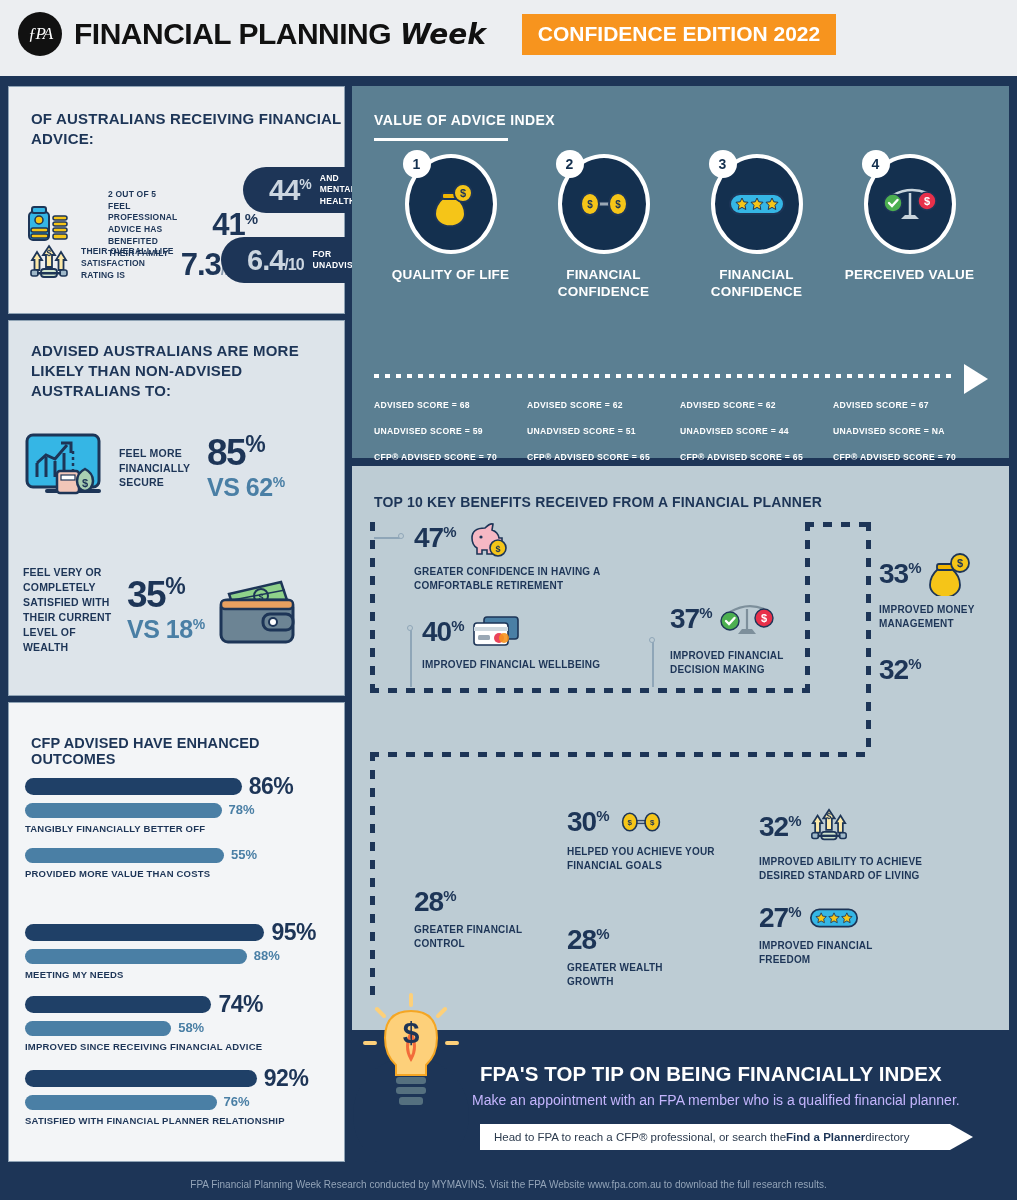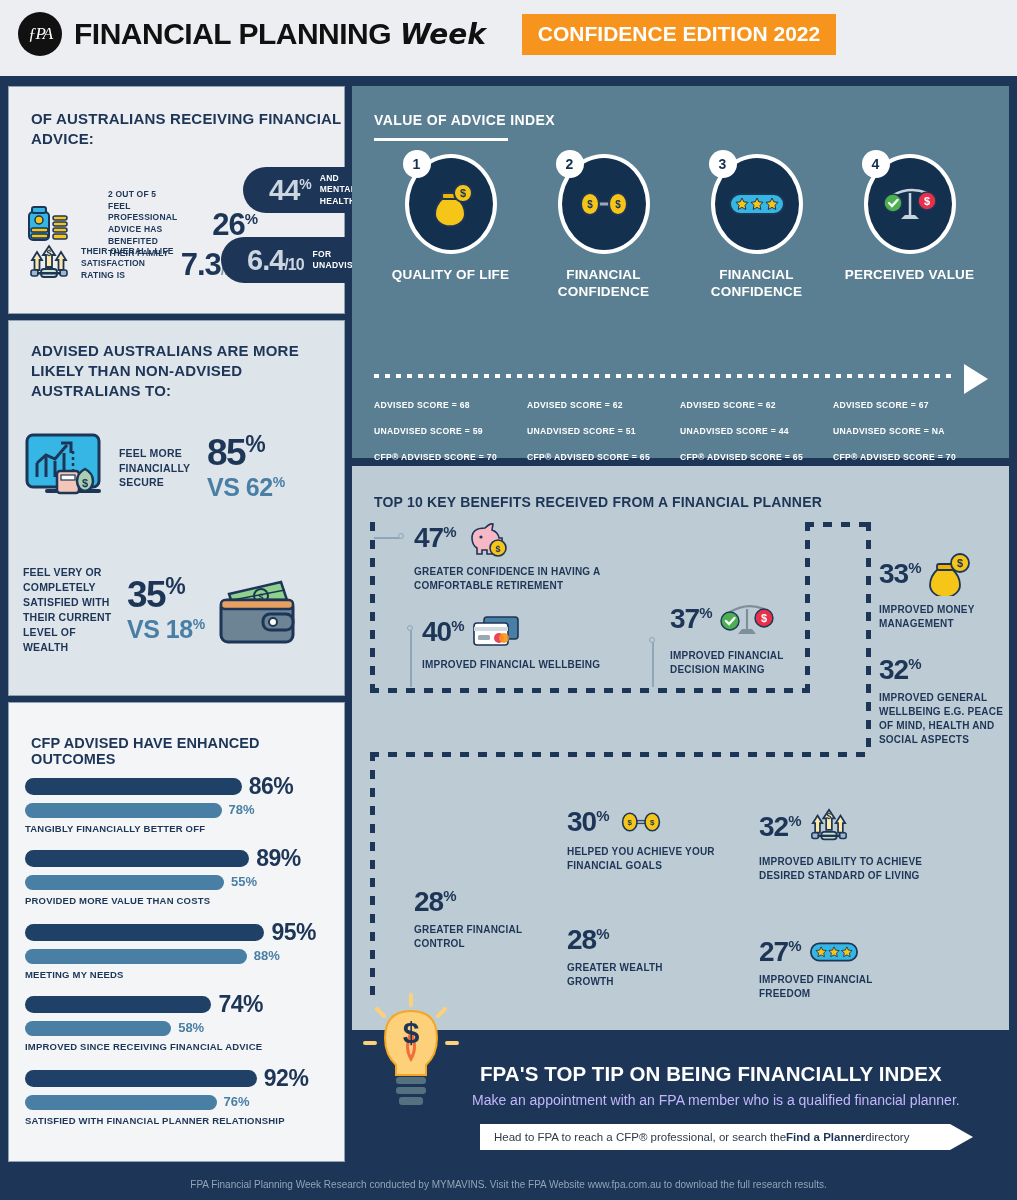--- a/index.html
+++ b/index.html
@@ -159,21 +159,21 @@
         <rect x="7" y="5" width="14" height="6" rx="2" fill="#35b6e5" stroke="#1d3557" stroke-width="2"></rect>
         <circle cx="14" cy="18" r="4" fill="#f5c518" stroke="#1d3557" stroke-width="1.5"></circle>
         <rect x="6" y="26" width="17" height="4" rx="2" fill="#f5c518" stroke="#1d3557" stroke-width="1.5"></rect>
         <rect x="6" y="32" width="17" height="4" rx="2" fill="#f5c518" stroke="#1d3557" stroke-width="1.5"></rect>
         <rect x="28" y="14" width="14" height="4" rx="2" fill="#f5c518" stroke="#1d3557" stroke-width="1.5"></rect>
         <rect x="28" y="20" width="14" height="4" rx="2" fill="#f5c518" stroke="#1d3557" stroke-width="1.5"></rect>
         <rect x="28" y="26" width="14" height="4" rx="2" fill="#f5c518" stroke="#1d3557" stroke-width="1.5"></rect>
         <rect x="28" y="32" width="14" height="5" rx="2" fill="#f5c518" stroke="#1d3557" stroke-width="1.5"></rect>
       </svg>
       <div class="stat-label">2 OUT OF 5 FEEL PROFESSIONAL ADVICE HAS BENEFITED THEIR FAMILY</div>
-      <div class="big-num" style="margin-left:8px;"><span>26</span><span class="pc">%</span></div>
+      <div class="big-num" style="margin-left:8px;"><span>41</span><span class="pc">%</span></div>
     </div>
     <div class="pill" style="position:absolute; left:234px; top:80px; width:125px;">
       <div class="pill-num"><span>44</span><span class="pc">%</span></div>
       <div class="pill-sub">AND MENTAL HEALTH</div>
     </div>
 
     <div class="stat-row" style="left:16px; top:155px; width:215px;">
       <svg class="stat-icon" viewBox="0 0 48 44">
         <path d="M24 4 L30 13 H27 V25 H21 V13 H18 Z" fill="#fde9a8" stroke="#1d3557" stroke-width="1.8"></path>
         <path d="M12 10 L17 18 H14.5 V28 H9.5 V18 H7 Z" fill="#fde9a8" stroke="#1d3557" stroke-width="1.8"></path>
@@ -244,24 +244,20 @@
             <div class="bar-val-a">86%</div>
           </div>
           <div class="bar-line">
             <div class="bar-b" style="width:196.56px; background:#4a7fa5;"></div>
             <div class="bar-val-b">78%</div>
           </div>
           <div class="bar-lbl">TANGIBLY FINANCIALLY BETTER OFF</div>
         </div>
         <div class="bar-group" style="top: 142px;">
           <div class="bar-line">
-            <div class="bar-a" style="width:224.28px; background:#1f4067;"></div>
-            <div class="bar-val-a">89%</div>
-          </div>
-          <div class="bar-line">
             <div class="bar-b" style="width:199.08px; background:#4a7fa5;"></div>
             <div class="bar-val-b">55%</div>
           </div>
           <div class="bar-lbl">PROVIDED MORE VALUE THAN COSTS</div>
         </div>
         <div class="bar-group" style="top: 216px;">
           <div class="bar-line">
             <div class="bar-a" style="width:239.39999999999998px; background:#1f4067;"></div>
             <div class="bar-val-a">95%</div>
           </div>
@@ -455,21 +451,20 @@
           <rect x="11" y="12" width="16" height="6" rx="2" fill="#f0b400" stroke="#1d3557" stroke-width="1.8"></rect>
           <circle cx="34" cy="11" r="9" fill="#f5c518" stroke="#1d3557" stroke-width="1.8"></circle>
           <text x="34" y="15" font-size="11" font-weight="bold" fill="#1d3557" text-anchor="middle">$</text>
         </svg>
       </div>
       <div class="ben-lbl">IMPROVED MONEY MANAGEMENT</div>
     </div>
 
     <div class="ben-item" style="left:527px; top:190px; width:132px;">
       <div class="ben-pct"><span>32</span><span class="pc">%</span></div>
-      <div class="ben-lbl">IMPROVED GENERAL WELLBEING E.G. PEACE OF MIND, HEALTH AND SOCIAL ASPECTS</div>
     </div>
 
     <div class="ben-item" style="left:215px; top:340px; width:160px;">
       <div style="display:flex; align-items:center;">
         <div class="ben-pct"><span>30</span><span class="pc">%</span></div>
         <svg style="margin-left:6px;" width="52" height="32" viewBox="0 0 54 40">
           <rect x="16" y="18" width="22" height="4" rx="2" fill="#9aa8b5" stroke="#1d3557" stroke-width="1.2"></rect>
           <ellipse cx="13" cy="20" rx="9" ry="11" fill="#f5c518" stroke="#1d3557" stroke-width="2"></ellipse>
           <ellipse cx="41" cy="20" rx="9" ry="11" fill="#f5c518" stroke="#1d3557" stroke-width="2"></ellipse>
           <text x="13" y="24" font-size="10" font-weight="bold" fill="#1d3557" text-anchor="middle">$</text>
@@ -499,21 +494,21 @@
     <div class="ben-item" style="left:62px; top:422px; width:130px;">
       <div class="ben-pct"><span>28</span><span class="pc">%</span></div>
       <div class="ben-lbl">GREATER FINANCIAL CONTROL</div>
     </div>
 
     <div class="ben-item" style="left:215px; top:460px; width:130px;">
       <div class="ben-pct"><span>28</span><span class="pc">%</span></div>
       <div class="ben-lbl">GREATER WEALTH GROWTH</div>
     </div>
 
-    <div class="ben-item" style="left:407px; top:472px; width:165px;">
+    <div class="ben-item" style="left:407px; top:438px; width:165px;">
       <div style="display:flex; align-items:center;">
         <div class="ben-pct"><span>27</span><span class="pc">%</span></div>
         <svg style="margin-left:6px;" width="54" height="24" viewBox="0 0 58 28">
           <rect x="2" y="4" width="54" height="20" rx="10" fill="#35b6e5" stroke="#1d3557" stroke-width="2"></rect>
           <path d="M14 8 l1.8 3.8 4.2 .5 -3 3 .8 4.2 -3.8 -2.1 -3.8 2.1 .8 -4.2 -3 -3 4.2 -.5Z" fill="#f5c518" stroke="#1d3557" stroke-width="1"></path>
           <path d="M29 8 l1.8 3.8 4.2 .5 -3 3 .8 4.2 -3.8 -2.1 -3.8 2.1 .8 -4.2 -3 -3 4.2 -.5Z" fill="#f5c518" stroke="#1d3557" stroke-width="1"></path>
           <path d="M44 8 l1.8 3.8 4.2 .5 -3 3 .8 4.2 -3.8 -2.1 -3.8 2.1 .8 -4.2 -3 -3 4.2 -.5Z" fill="#f5c518" stroke="#1d3557" stroke-width="1"></path>
         </svg>
       </div>
       <div class="ben-lbl">IMPROVED FINANCIAL FREEDOM</div>

